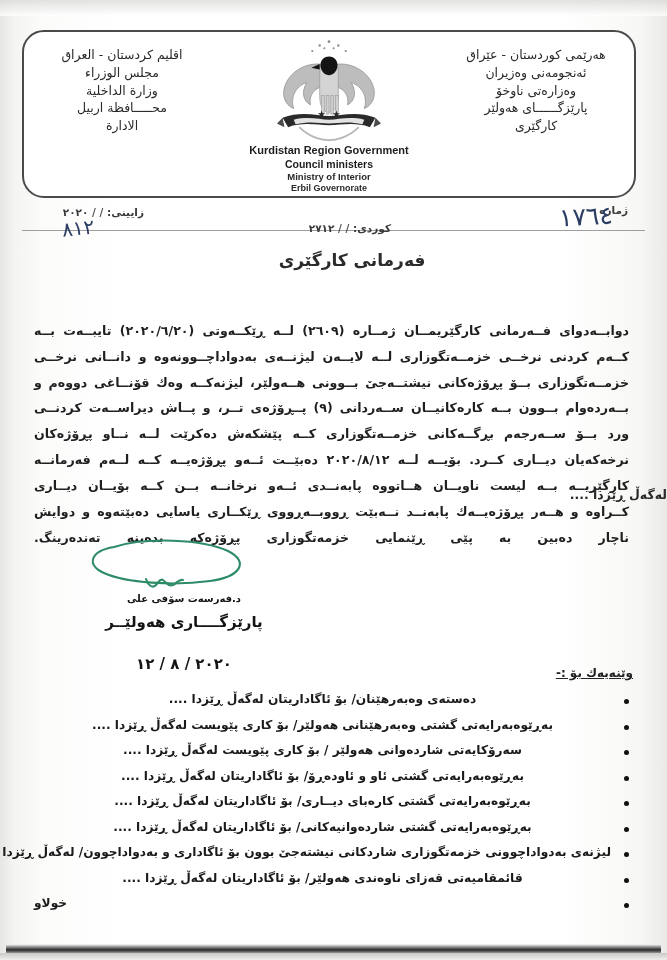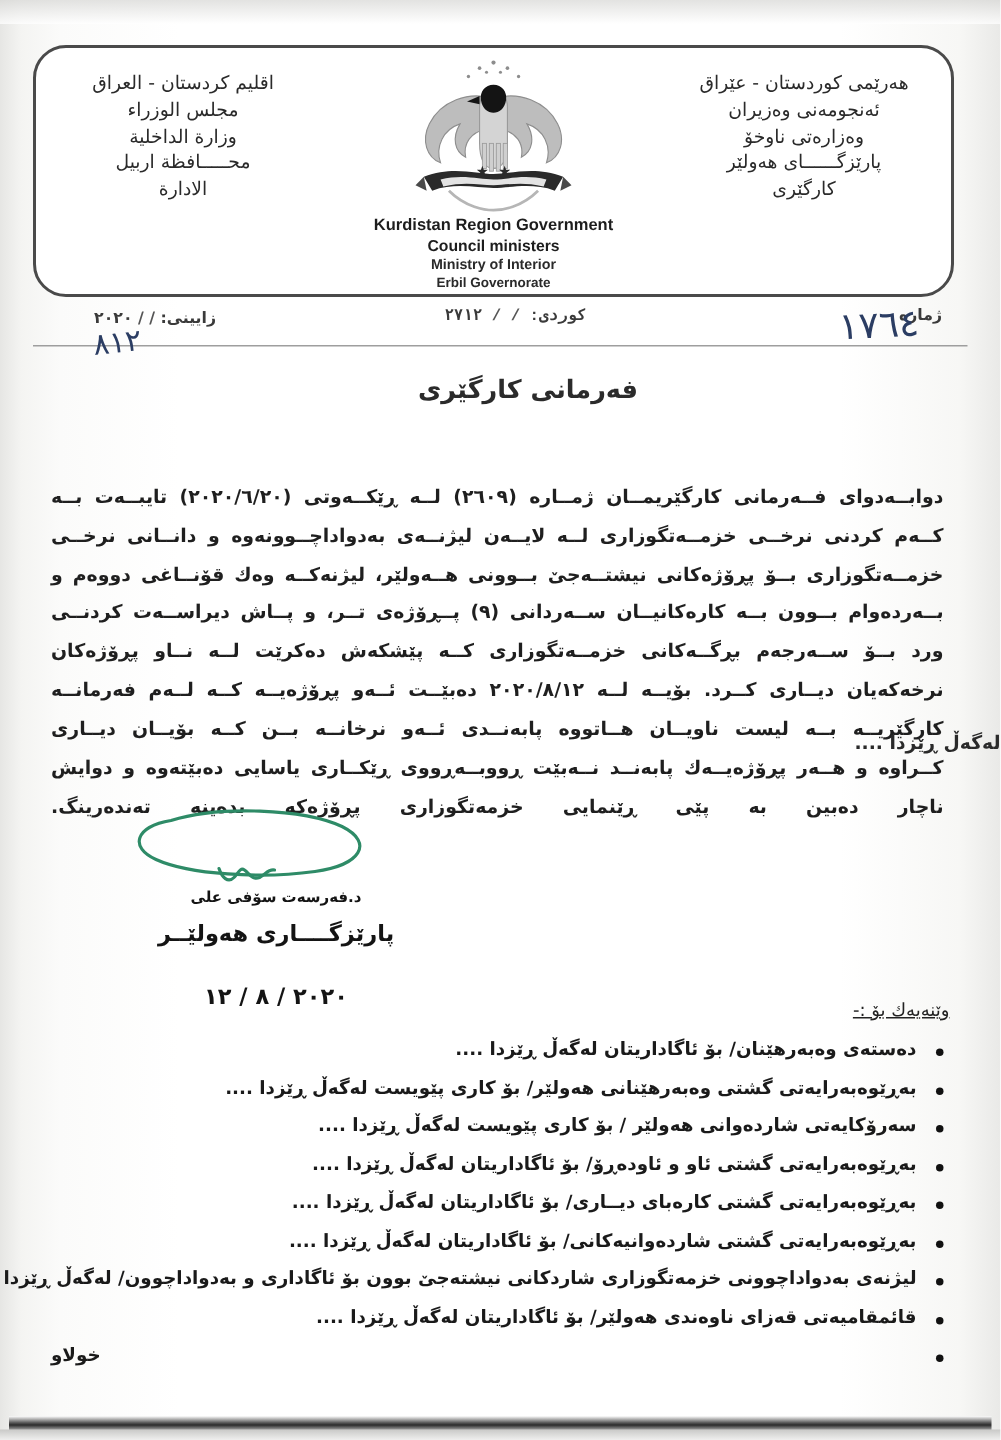--- a/index.html
+++ b/index.html
@@ -78,21 +78,21 @@
   .meta-rule{
     position:absolute;left:4px;right:4px;top:26px;height:1px;
     background:#9e9e9e;
   }
   .meta-item{
     position:absolute;top:2px;
     font-size:10.5px;color:#3a3a3a;white-space:nowrap;
     font-weight:600;
   }
   .meta-num{position:absolute;top:0px;right:21px;text-align:right;}
-  .meta-kurdi{position:absolute;top:0;right:258px;font-family:Liberation Mono, monospace;}
+  .meta-kurdi{position:absolute;top:18px;right:258px;}
   .meta-zayini{position:absolute;top:2px;right:505px;}
   .meta-item .slashes{letter-spacing:3px;color:#555;}
   .hand{
     position:absolute;
     font-family:"DejaVu Sans","Liberation Sans",sans-serif;
     color:#2b3d63;
     font-weight:400;
   }
   .hand-num{
     top:-2px;right:36px;font-size:25px;letter-spacing:7px;
@@ -144,31 +144,31 @@
   .sign-role{
     font-size:15px;font-weight:700;color:#141414;margin-top:9px;letter-spacing:.5px;
   }
   .sign-date{
     font-size:15px;font-weight:700;color:#141414;margin-top:24px;letter-spacing:1px;
   }
 
   
   .cc-title{
     position:absolute;top:666px;right:34px;
-    font-size:12px;font-weight:400;color:#222;
+    font-size:12px;font-weight:700;color:#222;
     text-decoration:underline;
   }
   .cc-list{
     position:absolute;top:692px;right:34px;left:34px;
     list-style:none;margin:0;padding:0;
   }
   .cc-list li{
     position:relative;
     font-size:12.2px;font-weight:700;color:#1a1a1a;
-    text-align:right;
+    text-align:center;
     padding-right:22px;
     margin-bottom:11.5px;
     white-space:nowrap;
     direction:rtl;
   }
   .cc-list li::before{
     content:"";
     position:absolute;right:4px;top:7px;
     width:5px;height:5px;border-radius:50%;
     background:#111;

